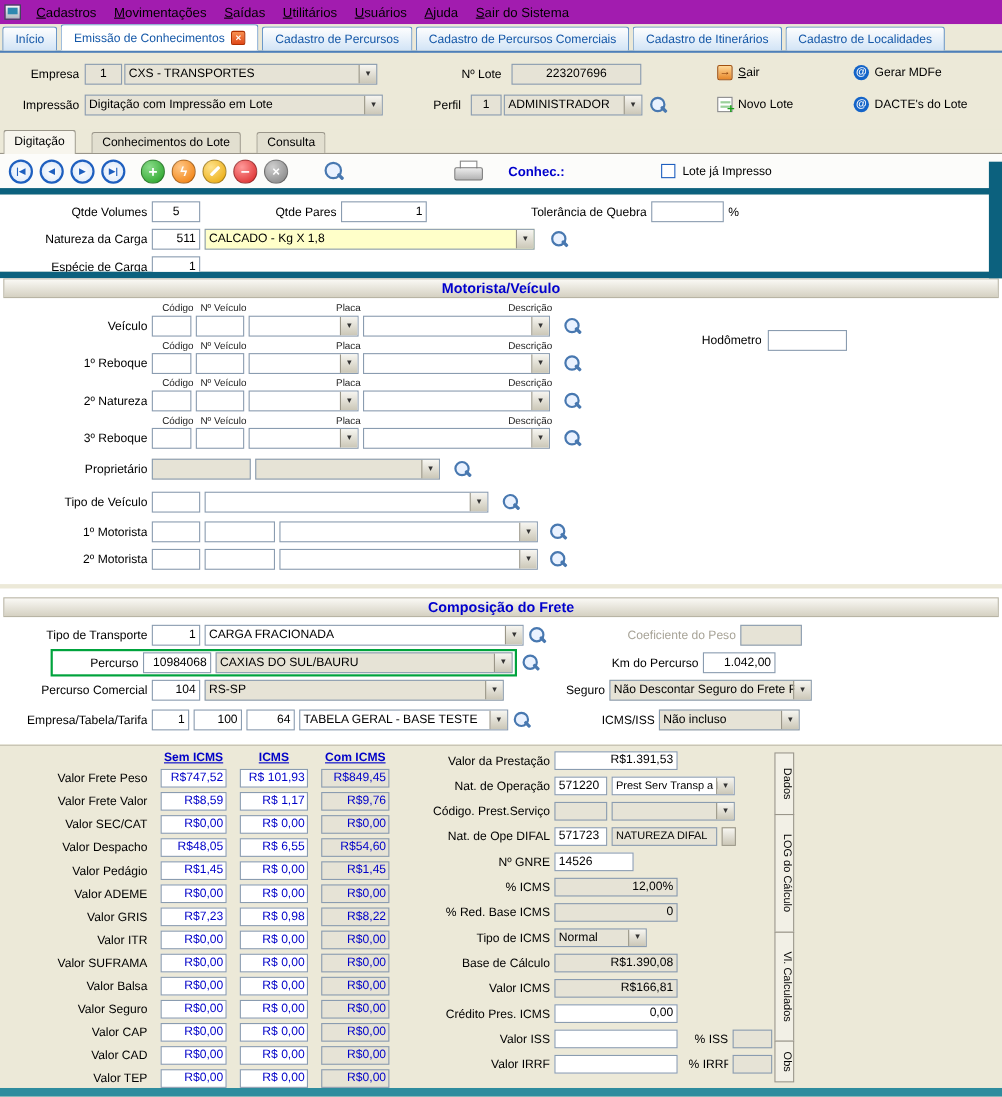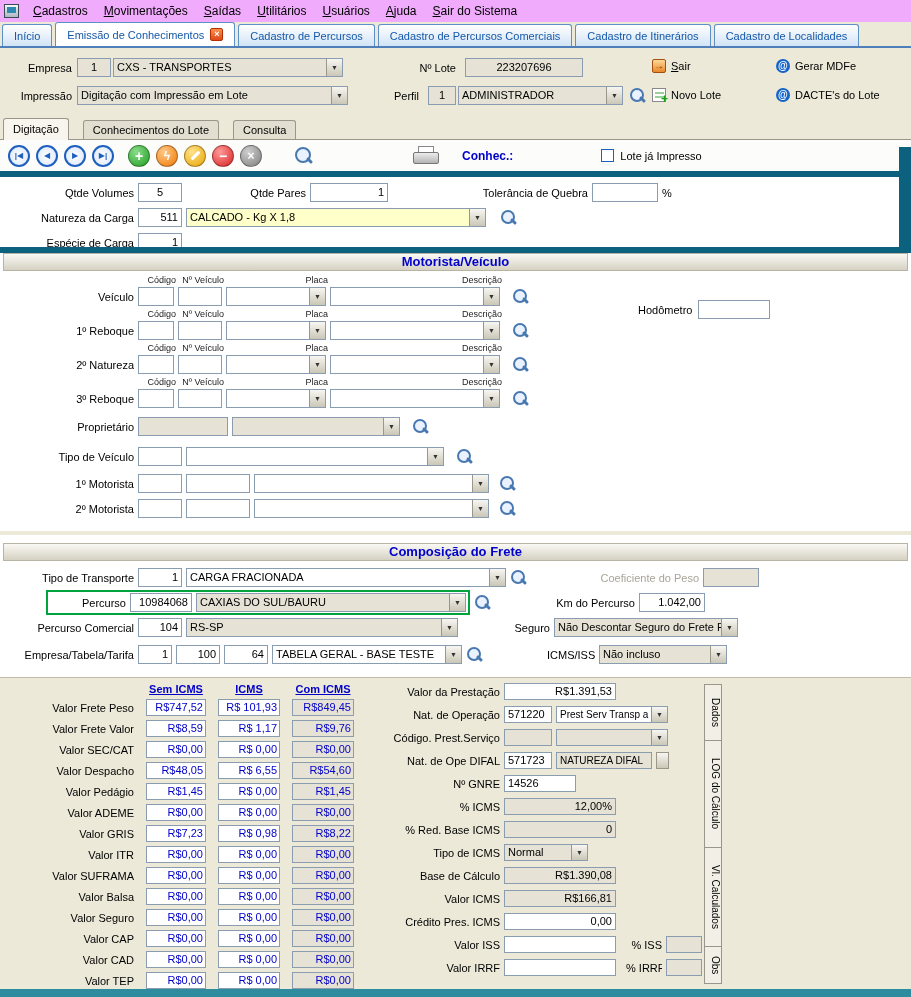--- a/index.html
+++ b/index.html
@@ -1,20 +1,20 @@
 <!DOCTYPE html>
 <html><head>
 <meta charset="utf-8">
 <style>
 *{margin:0;padding:0;box-sizing:border-box;font-family:"Liberation Sans","DejaVu Sans",sans-serif;}
 body{width:911px;height:997px;background:#ECE9D8;}
 .app{position:relative;width:911px;height:997px;background:#ECE9D8;overflow:hidden;font-size:11px;color:#000;}
 
 
-.menubar{height:22px;background:#f0abfc;display:flex;align-items:center;padding:0 4px;}
+.menubar{height:22px;background:#a21caf;display:flex;align-items:center;padding:0 4px;}
 .app-icon{width:15px;height:14px;background:linear-gradient(#F8F8F8,#AEB6C0);border:1px solid #3A4A55;margin-right:6px;position:relative;flex:none;}
 .app-icon::after{content:"";position:absolute;left:2px;top:2px;width:9px;height:6px;background:#2E88B0;}
 .menu-item{display:inline-block;font-size:12px;color:#000;padding:3px 8px;white-space:nowrap;}
 .menu-item::first-letter{text-decoration:underline;}
 
 
 .tabbar{height:26px;display:flex;align-items:flex-end;gap:3px;padding:2px 0 0 2px;background:#ECE9D8;border-bottom:2px solid #4E7FB8;}
 .tab{height:22px;display:flex;align-items:center;gap:6px;padding:0 11px;font-size:11px;color:#1558A8;background:linear-gradient(#FEFEFE,#D2E4F6);border:1px solid #5E90C8;border-bottom:none;border-radius:3px 3px 0 0;white-space:nowrap;}
 .tab.active{background:#FFFFFF;height:24px;}
 .tab-close{width:13px;height:13px;border-radius:2px;background:linear-gradient(#F89050,#E04818);border:1px solid #B03000;color:#fff;font-size:9px;font-weight:bold;line-height:11px;text-align:center;}
@@ -162,21 +162,21 @@
       <span class="field gray center" style="width:34px;margin-left:5px">1</span>
       <span class="field gray combo" style="width:230px;margin-left:2px"><span>CXS - TRANSPORTES</span><span class="dd"></span></span>
       <span class="lbl" style="width:46px;margin-left:67px">Nº Lote</span>
       <span class="field gray center" style="width:118px;margin-left:9px">223207696</span>
     </div>
     <div class="hrow">
       <span class="lbl" style="width:64px">Impressão</span>
       <span class="field gray combo" style="width:271px;margin-left:5px"><span>Digitação com Impressão em Lote</span><span class="dd"></span></span>
       <span class="lbl" style="width:36px;margin-left:35px">Perfil</span>
       <span class="field gray center" style="width:28px;margin-left:9px">1</span>
-      <span class="field gray combo" style="width:165px;margin-left:2px"><span>ADMINISTRADOR</span><span class="dd"></span></span>
+      <span class="field gray combo" style="width:126px;margin-left:2px"><span>ADMINISTRADOR</span><span class="dd"></span></span>
       <span class="mag" style="margin-left:6px"></span>
     </div>
     <div class="link" style="left:652px;top:11px">
       <span class="icon-exit"></span>
       <span class="txt u">Sair</span>
     </div>
     <div class="link" style="left:652px;top:40px">
       <span class="icon-newlote"></span>
       <span class="txt">Novo Lote</span>
     </div>
@@ -367,21 +367,21 @@
         </span>
       <span class="mag" style="margin-left:6px"></span>
     </div>
   </div>
 
   <div class="section frete">
     <div class="sect-title">Composição do Frete</div>
     <div class="vrow" style="margin-top:6px">
       <span class="lbl" style="width:128px">Tipo de Transporte</span>
       <span class="field right" style="width:44px">1</span>
-      <span class="field combo" style="width:320px"><span>CARGA FRACIONADA</span><span class="dd"></span></span>
+      <span class="field combo" style="width:290px"><span>CARGA FRACIONADA</span><span class="dd"></span></span>
       <span class="mag"></span>
       <span class="lbl graytext" style="width:106px;margin-left:62px">Coeficiente do Peso</span>
       <span class="field gray" style="width:56px"></span>
     </div>
     <div class="frow" style="margin-top:4px;margin-bottom:0">
       <span class="greenbox">
         <span class="lbl" style="width:76px">Percurso</span>
         <span class="field right" style="width:62px">10984068</span>
         <span class="field gray combo" style="width:270px"><span>CAXIAS DO SUL/BAURU</span><span class="dd"></span></span>
       </span>

